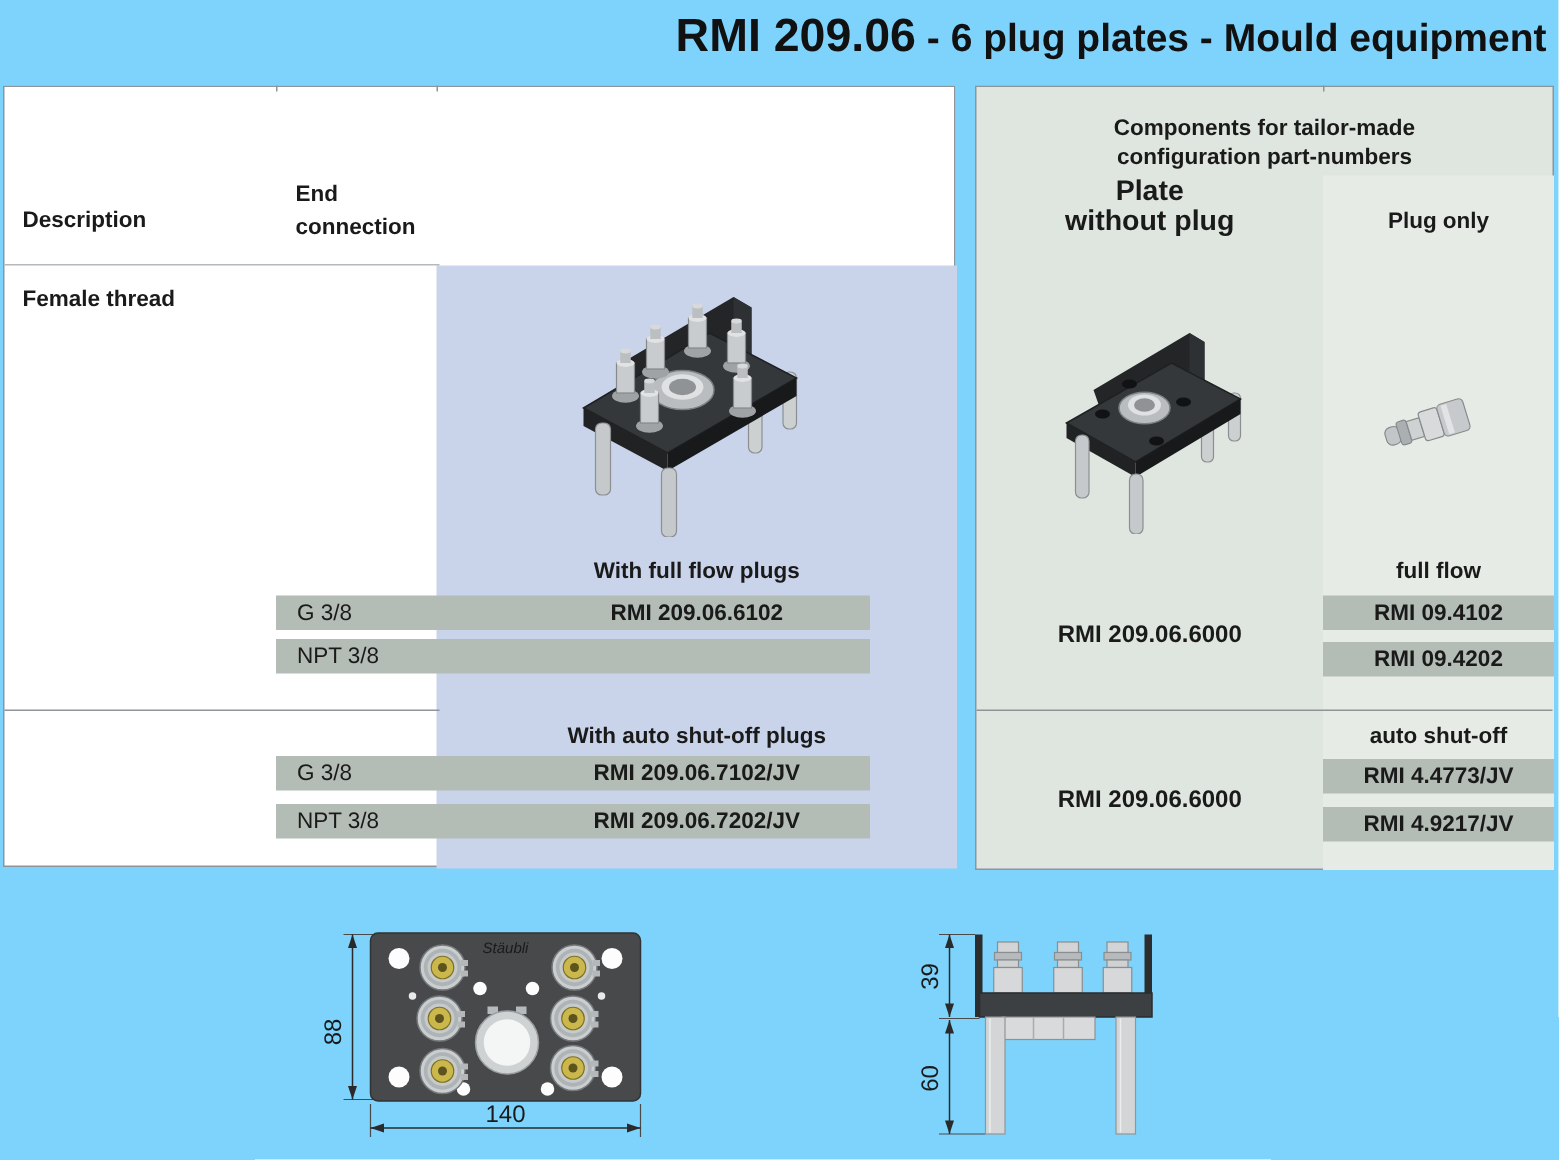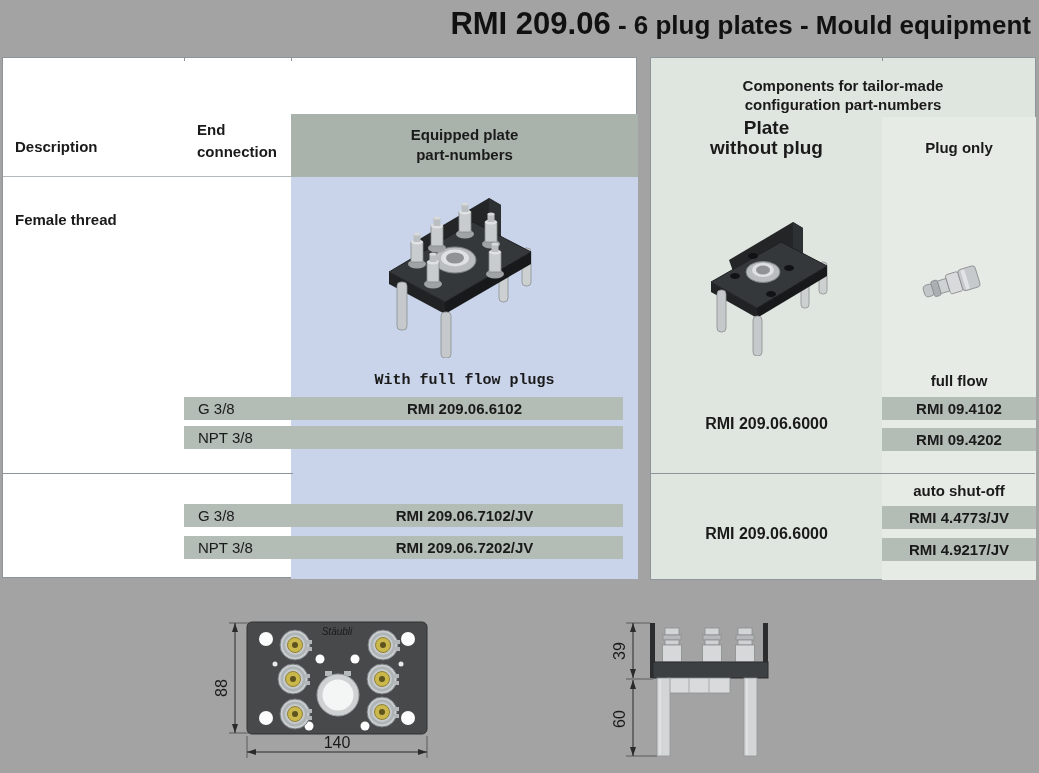--- a/index.html
+++ b/index.html
@@ -1,40 +1,40 @@
 <!DOCTYPE html>
 <html><head>
 <meta charset="utf-8">
 <style>
   * { margin:0; padding:0; box-sizing:border-box; }
   html,body { background:#ffffff; }
   .page {
-    position:relative; width:1039px; height:773px; background:#a3a3a3;
+    position:relative; width:1039px; height:773px; background:#7dd3fc;
     font-family:"Liberation Sans","DejaVu Sans",sans-serif; color:#1a1a1a;
     overflow:hidden;
   }
   .abs { position:absolute; }
 
   
   .page-title { top:6px; right:8px; font-weight:bold; white-space:pre; color:#111; }
   .t-code { font-size:31px; }
   .t-rest { font-size:26px; }
 
   
   .ltable { left:2px; top:57px; width:635px; height:521px; border:1px solid #8e959a; background:#fff; }
   .tick { top:-1px; width:1px; height:4px; background:#8e959a; }
   .blue-col { left:288px; top:119px; width:347px; height:402px; background:#c9d4eb; }
   .eq-head { left:288px; top:56px; width:347px; height:63px; background:#a9b3ab;
              text-align:center; font-weight:bold; font-size:15px; line-height:20px; padding-top:11px; }
   .hdr-underline { left:0; top:118px; width:290px; height:1px; background:#b3b9bd; }
   .desc-h { left:12px; top:80px; font-size:15px; font-weight:bold; }
   .endc-h { left:194px; top:61px; font-size:15px; font-weight:bold; line-height:22px; }
-  .female { left:12px; top:133px; font-size:15px; font-weight:bold;margin-top:20px; }
-  .sec-label { left:288px; width:347px; text-align:center; font-weight:bold; font-size:15px;font-family:Liberation Mono, monospace; }
-  .bar { left:181px; width:439px; height:23px; background:#b3bcb5; }
+  .female { left:12px; top:133px; font-size:15px; font-weight:bold; }
+  .sec-label { left:288px; width:347px; text-align:center; font-weight:bold; font-size:15px; }
+  .bar { left:181px; width:396px; height:23px; background:#b3bcb5; }
   .bar .end { position:absolute; left:14px; top:0; font-size:15px; line-height:23px; }
   .bar .part { position:absolute; left:107px; top:0; width:347px; text-align:center;
                font-weight:bold; font-size:15px; line-height:23px; }
   .sep-l { left:0; top:415px; width:290px; height:1px; background:#8e959a; }
 
   
   .rpanel { left:650px; top:57px; width:386px; height:523px; background:#dfe5df; border:1px solid #8e959a; }
   .plug-col { left:231px; top:59px; width:154px; height:463px; background:#e7ebe6; }
   .rhdr { left:0; top:18px; width:384px; text-align:center; font-weight:bold; font-size:15px; line-height:19px; }
   .plate-h { left:0; top:60px; width:231px; text-align:center; font-weight:bold; font-size:19px; line-height:20px; }
@@ -59,24 +59,20 @@
 
   <div class="abs page-title"><span class="t-code">RMI 209.06</span><span class="t-rest"> - 6 plug plates - Mould equipment</span></div>
 
   <div class="abs ltable">
     <div class="abs tick" style="left:181px"></div>
     <div class="abs tick" style="left:288px"></div>
 
     <div class="abs blue-col"></div>
     <div class="abs hdr-underline"></div>
 
-    <div class="abs eq-head">
-      <div>Equipped plate</div>
-      <div>part-numbers</div>
-    </div>
     <div class="abs desc-h">Description</div>
     <div class="abs endc-h">
       <div>End</div>
       <div>connection</div>
     </div>
 
     <div class="abs female">Female thread</div>
 
     <svg class="abs" style="left:374px; top:124px;" width="164" height="176" viewBox="0 0 164 176">
       <defs>
@@ -121,20 +117,21 @@
     <div class="abs bar" style="top:339px">
       <span class="end">G 3/8</span>
       <span class="part">RMI 209.06.6102</span>
     </div>
     <div class="abs bar" style="top:368px">
       <span class="end">NPT 3/8</span>
     </div>
 
     <div class="abs sep-l"></div>
 
+    <div class="abs sec-label" style="top:424px">With auto shut-off plugs</div>
 
     <div class="abs bar" style="top:446px">
       <span class="end">G 3/8</span>
       <span class="part">RMI 209.06.7102/JV</span>
     </div>
     <div class="abs bar" style="top:478px">
       <span class="end">NPT 3/8</span>
       <span class="part">RMI 209.06.7202/JV</span>
     </div>
   </div>

